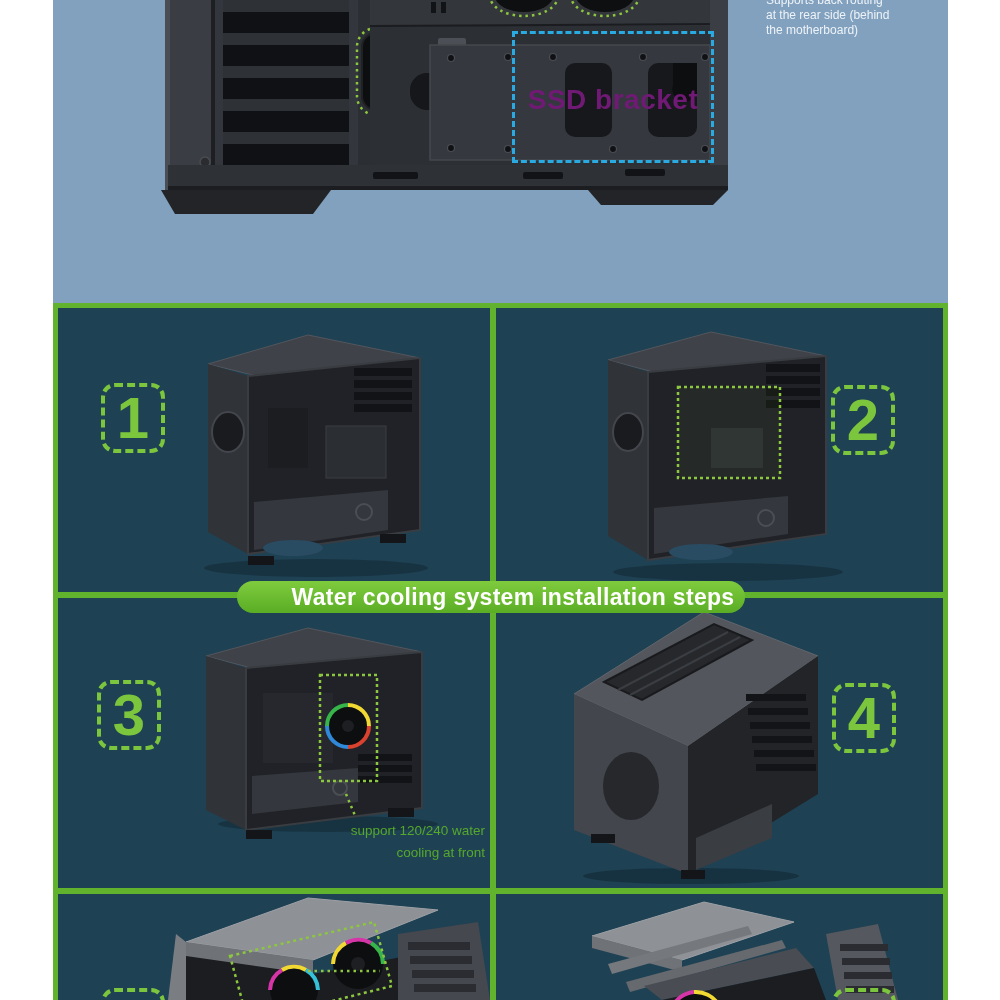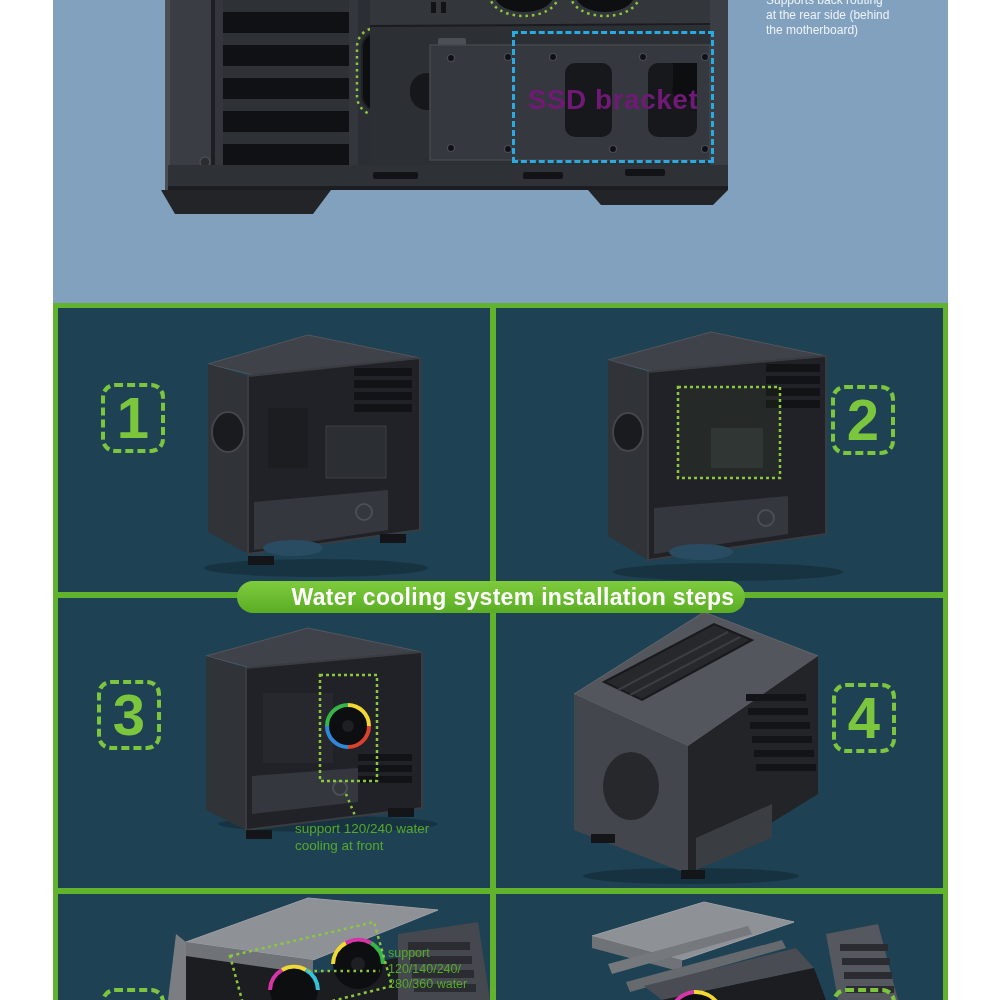--- a/index.html
+++ b/index.html
@@ -27,21 +27,21 @@
   .banner { left:184px; top:278px; width:508px; height:32px; border-radius:16px;
             background:linear-gradient(180deg,#7fcb3e 0%, #5aad24 100%);
             display:flex; align-items:center; justify-content:center; z-index:5; }
   .banner span { color:#ffffff; font-size:23px; font-weight:bold; letter-spacing:.3px;margin-left:44px; }
 
   .badge { position:absolute; width:64px; height:70px; border:4px dashed #7cc63e; border-radius:14px;
            display:flex; align-items:center; justify-content:center; }
   .badge span { color:#7cc63e; font-size:58px; font-weight:bold; line-height:1; }
 
   .annotation { position:absolute; color:#56a82c; white-space:pre-line; }
-  .annotation.step3 { left:237px; top:222px; width:190px; text-align:left; font-size:13.5px; line-height:17px; }
+  .annotation.step3 { left:237px; top:222px; width:190px; text-align:right; font-size:13.5px; line-height:22px; }
   .annotation.step5 { left:330px; top:52px; width:100px; text-align:left; font-size:12.5px; line-height:15.5px; }
 
   svg { display:block; }
 </style>
 </head>
 <body>
 
 <div class="page">
 
   <div class="abs top-section">
@@ -249,23 +249,20 @@
         <path d="M248,76 a24,24 0 0 1 12,20" fill="none" stroke="#35c2d8" stroke-width="4"></path>
         <circle cx="300" cy="70" r="25" fill="#0d0e10"></circle>
         <path d="M275,70 a25,25 0 0 1 13,-21" fill="none" stroke="#f1d832" stroke-width="4"></path>
         <path d="M288,49 a25,25 0 0 1 25,0" fill="none" stroke="#d635a8" stroke-width="4"></path>
         <path d="M313,49 a25,25 0 0 1 12,21" fill="none" stroke="#37b54a" stroke-width="4"></path>
         <circle cx="300" cy="70" r="7" fill="#1d1f23"></circle>
         <polygon points="172,62 316,28 334,92 190,128" fill="none" stroke="#8dc63f" stroke-width="2.5" stroke-dasharray="3 3.5"></polygon>
         <path d="M250,77 L322,77" fill="none" stroke="#8dc63f" stroke-width="2.5" stroke-dasharray="2.5 4"></path>
       </svg>
       <div class="badge" style="left:43px;top:94px;"></div>
-      <div class="annotation step5">support
-120/140/240/
-280/360 water</div>
     </div>
 
     <div class="cell cell6">
       <svg width="447" height="106" viewBox="0 0 447 106">
         <polygon points="96,42 208,8 298,28 186,66" fill="#8e9196" stroke="#9ea1a6" stroke-width="1"></polygon>
         <polygon points="96,42 186,66 186,78 96,54" fill="#6f7277"></polygon>
         <polygon points="112,70 252,32 256,40 116,80" fill="#75787d"></polygon>
         <polygon points="130,88 286,46 290,54 134,98" fill="#66696e"></polygon>
         <polygon points="148,92 300,54 318,74 166,106" fill="#494c52"></polygon>
         <polygon points="166,106 318,74 330,106" fill="#1b1d21"></polygon>

